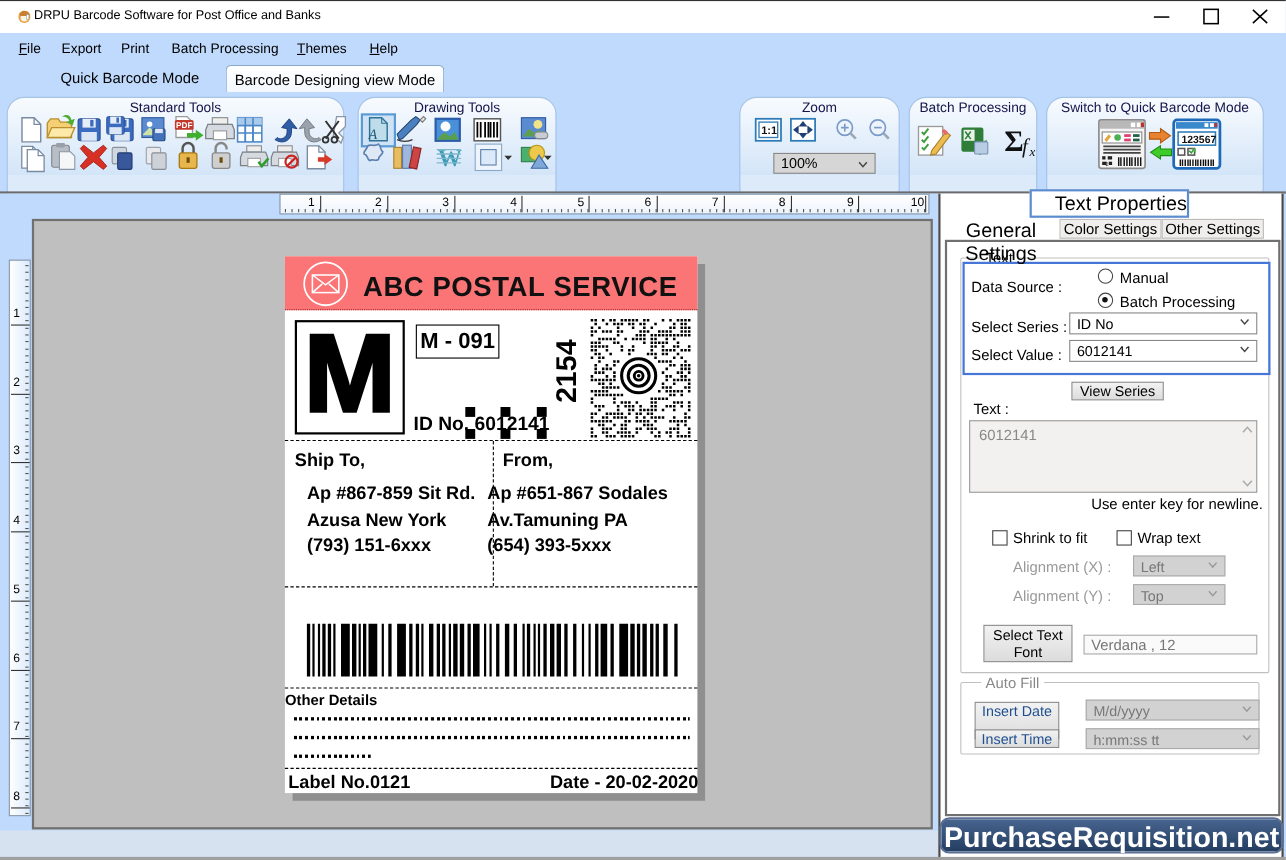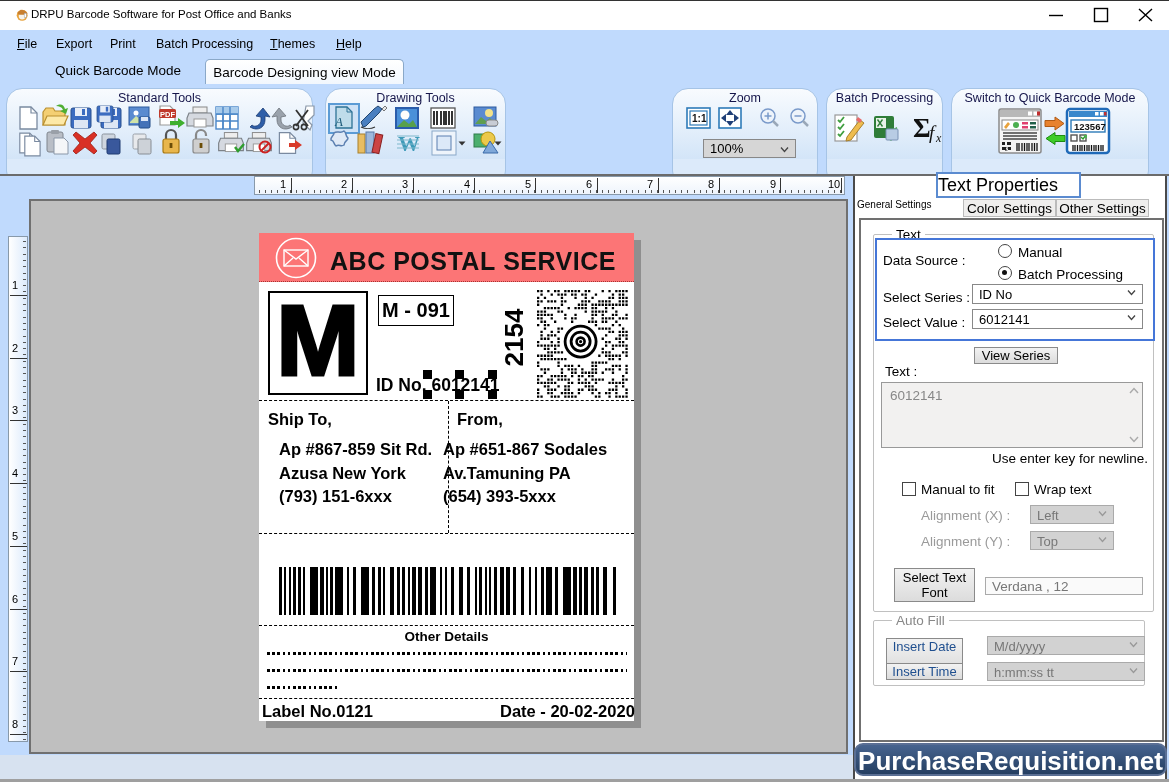--- a/index.html
+++ b/index.html
@@ -35,29 +35,29 @@
 #mbox{left:9px;top:58px;width:100px;height:104px;border:2px solid #000;text-align:center;font-size:100px;font-weight:bold;line-height:94px;-webkit-text-stroke:3px #000;font-family:"Liberation Sans",sans-serif}
 #m091{left:119px;top:62px;width:76px;height:31px;border:1.5px solid #000;text-align:center;font-size:20px;font-weight:bold;padding-top:3px}
 #idno{left:117px;top:142px;font-size:17.5px;font-weight:bold}
 .hdl{position:absolute;width:9px;height:9px;background:#000}
 #v2154{left:246px;top:70px;width:24px;height:61px}
 #v2154 span{position:absolute;left:-19px;top:19px;font-size:26px;font-weight:bold;transform:rotate(-90deg);white-space:nowrap}
 .dash{position:absolute;border-top:1.5px dashed #000;left:0;width:375px}
 #vdash{left:189px;top:168px;height:132px;border-left:1.5px dashed #000}
 .addr{position:absolute;font-size:16.5px;font-weight:bold;line-height:23.5px;white-space:pre-line}
 #track{left:0;top:306px;width:375px;text-align:center;font-size:19.5px;font-weight:bold}
-#othdr{left:0;top:396px;width:375px;text-align:center;font-size:13.5px;font-weight:bold}
+#othdr{left:0;top:396px;width:375px;font-size:13.5px;font-weight:bold}
 .dots{position:absolute;left:8px;height:3px;background:repeating-linear-gradient(90deg,#000 0 2.6px,transparent 2.6px 5.2px)}
 #lblno{left:3px;top:469px;font-size:16.5px;font-weight:bold}
 #ldate{left:241px;top:469px;font-size:16.5px;font-weight:bold;white-space:nowrap}
 
 #panel{left:853px;top:176px;width:314px;height:606px;background:#fff;border-left:2px solid #4a4a4a;border-right:2px solid #4a4a4a}
-#tptitle{left:936px;top:172px;width:145px;height:26px;background:#fff;border:2px solid #5b8bd0;text-align:left;font-size:18px;padding-top:1px;z-index:5}
+#tptitle{left:936px;top:172px;width:145px;height:26px;background:#fff;border:2px solid #5b8bd0;text-align:right;font-size:18px;padding-top:1px;z-index:5}
 .tab{position:absolute;top:23px;height:18px;background:#efeeed;border:1px solid #bbb;font-size:13.5px;text-align:center;padding-top:1px}
-#tabactive{left:2px;top:22px;width:106px;height:19px;background:#fff;font-size:10px;text-align:left;padding-top:1px;z-index:2}
+#tabactive{left:2px;top:22px;width:106px;height:19px;background:#fff;font-size:18px;text-align:center;padding-top:1px;z-index:2}
 #content{left:4px;top:42px;width:305px;height:524px;border:2px solid #707070;background:#fff}
 .gbox{position:absolute;border:1px solid #c0c0c0;border-radius:2px}
 .glabel{position:absolute;top:-8px;left:18px;background:#fff;padding:0 4px;font-size:13.5px}
 #bluebox{left:14px;top:18px;width:280px;height:103px;border:2px solid #4576d8}
 .lbl{position:absolute;font-size:13.5px;color:#000}
 .radio{position:absolute;width:14px;height:14px;border:1.5px solid #444;border-radius:50%;background:#fff}
 .combo{position:absolute;height:20px;background:#fff;border:1px solid #888;font-size:13px;padding:2px 0 0 6px}
 .chev{position:absolute;right:6px;top:3px;width:9px;height:9px}
 .btn{position:absolute;background:linear-gradient(#f2f2f2,#dcdcdc);border:1px solid #8a8a8a;text-align:center;font-size:13px}
 #textarea{left:20px;top:162px;width:262px;height:66px;background:#f2f1f0;border:1px solid #999;font-size:13.5px;color:#888;padding:5px 0 0 8px}
@@ -661,21 +661,21 @@
         </svg></div>
     <div class="btn" style="left:113px;top:127px;width:84px;height:17px">View Series</div>
     <div class="lbl" style="left:24px;top:144px">Text :</div>
     <div class="abs" id="textarea">6012141</div>
     <svg class="abs" style="left:268px;top:166px" width="10" height="58" viewBox="0 0 10 58">
         <path d="M1 7l4-4.5L9 7" fill="none" stroke="#aaa" stroke-width="1.4"></path>
         <path d="M1 51l4 4.5L9 51" fill="none" stroke="#aaa" stroke-width="1.4"></path>
       </svg>
     <div class="lbl" style="left:131px;top:231px">Use enter key for newline.</div>
     <div class="chk" style="left:41px;top:262px"></div>
-    <div class="lbl" style="left:60px;top:262px">Manual to fit</div>
+    <div class="lbl" style="left:60px;top:262px">Shrink to fit</div>
     <div class="chk" style="left:154px;top:262px"></div>
     <div class="lbl" style="left:173px;top:262px">Wrap text</div>
     <div class="dlbl" style="left:60px;top:288px">Alignment (X) :</div>
     <div class="dcombo" style="left:169px;top:285px;width:84px">Left<svg class="chev" width="9" height="9" viewBox="0 0 9 9">
           <path d="M1 2.5l3.5 4L8 2.5" fill="none" stroke="#999" stroke-width="1.3"></path>
         </svg></div>
     <div class="dlbl" style="left:60px;top:314px">Alignment (Y) :</div>
     <div class="dcombo" style="left:169px;top:311px;width:84px">Top<svg class="chev" width="9" height="9" viewBox="0 0 9 9">
           <path d="M1 2.5l3.5 4L8 2.5" fill="none" stroke="#999" stroke-width="1.3"></path>
         </svg></div>

